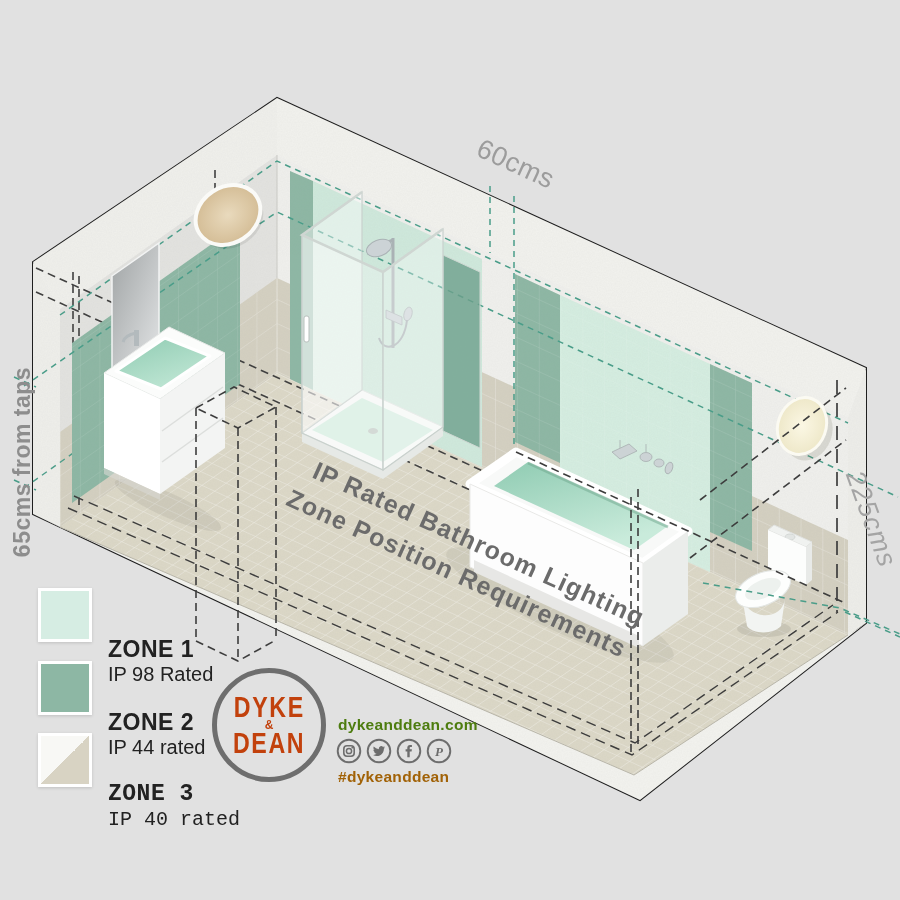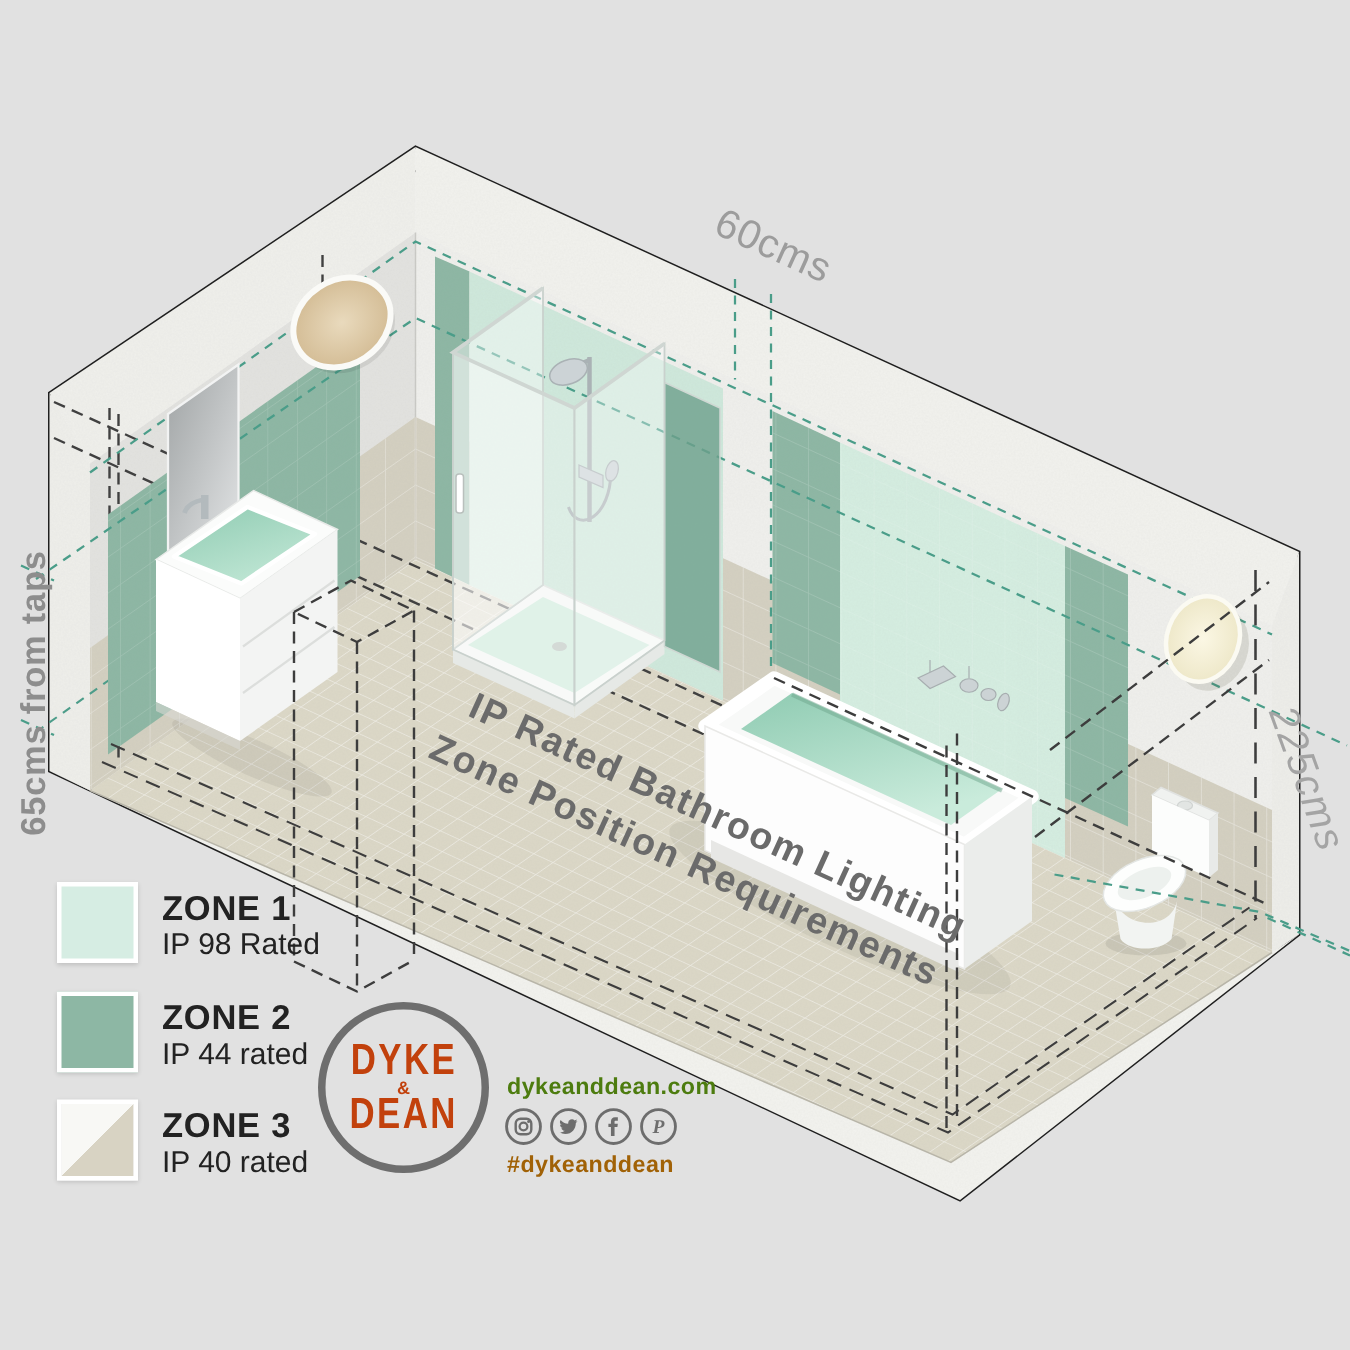--- a/index.html
+++ b/index.html
@@ -5,21 +5,21 @@
   html,body{margin:0;padding:0;background:#e1e1e1;}
   #stage{position:relative;width:900px;height:900px;background:#e1e1e1;overflow:hidden;
          font-family:"Liberation Sans",sans-serif;}
   #scene{position:absolute;left:0;top:0;}
   
   .legend-item{position:absolute;left:38px;display:flex;align-items:flex-start;}
   .swatch{width:54px;height:54px;border:3px solid #fff;box-shadow:0 1px 3px rgba(0,0,0,.15);box-sizing:border-box;}
   .sw1{background:#d6ede3;}
   .sw2{background:#8db7a4;}
   .sw3{background:linear-gradient(135deg,#f8f8f5 50%,#d8d3c3 50%);}
-  .legend-text{margin-left:16px;padding-top:4px;color:#222;}
+  .legend-text{margin-left:16px;padding-top:4px;color:#222;margin-top:44px;}
   .legend-zone{font-size:23px;font-weight:bold;letter-spacing:.5px;line-height:26px;}
   .legend-rating{font-size:20px;line-height:25px;}
   
   #logo{position:absolute;left:212px;top:668px;width:104px;height:104px;border:5px solid #6e6e6e;
         border-radius:50%;display:flex;flex-direction:column;align-items:center;justify-content:center;
         color:#c2410c;background:transparent;}
   .logo-line{font-size:29px;font-weight:bold;letter-spacing:2px;line-height:25px;transform:scaleX(.8);}
   .logo-amp{font-size:12px;font-weight:bold;line-height:11px;}
   #website{position:absolute;left:338px;top:716px;font-size:15.5px;font-weight:bold;color:#4d7c0f;letter-spacing:.3px;}
   #socials{position:absolute;left:336px;top:738px;display:flex;gap:4px;}
@@ -253,21 +253,21 @@
       <div class="legend-rating">IP 98 Rated</div>
     </div>
   </div>
   <div class="legend-item" style="top:661px;">
     <div class="swatch sw2"></div>
     <div class="legend-text">
       <div class="legend-zone">ZONE 2</div>
       <div class="legend-rating">IP 44 rated</div>
     </div>
   </div>
-  <div class="legend-item" style="top:733px;">
+  <div class="legend-item" style="top:733px;font-family:Liberation Mono, monospace;">
     <div class="swatch sw3"></div>
     <div class="legend-text">
       <div class="legend-zone">ZONE 3</div>
       <div class="legend-rating">IP 40 rated</div>
     </div>
   </div>
 </div>
 
 <div id="logo">
   <div class="logo-line">DYKE</div>

